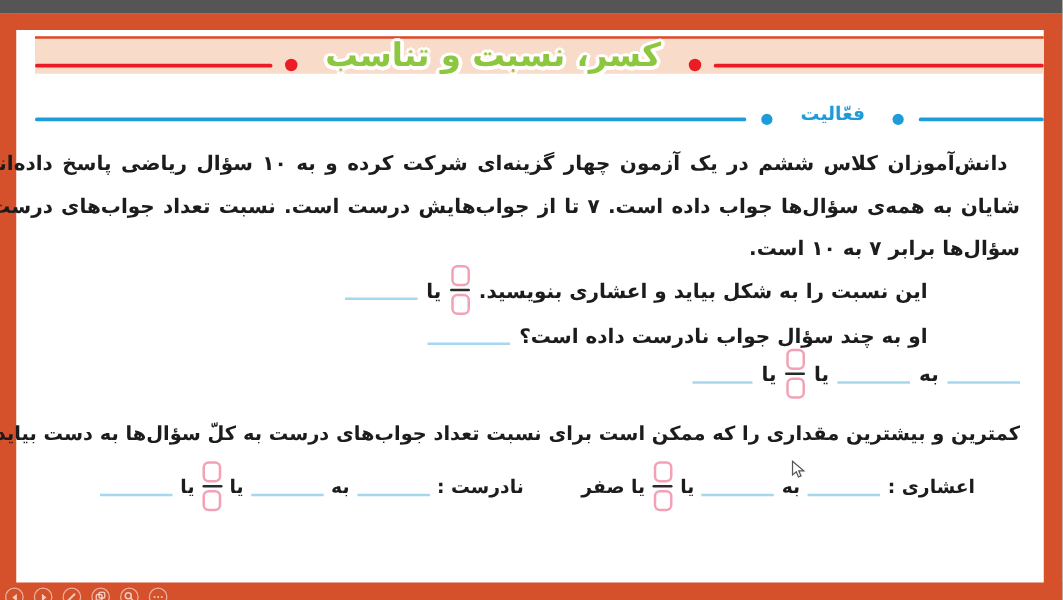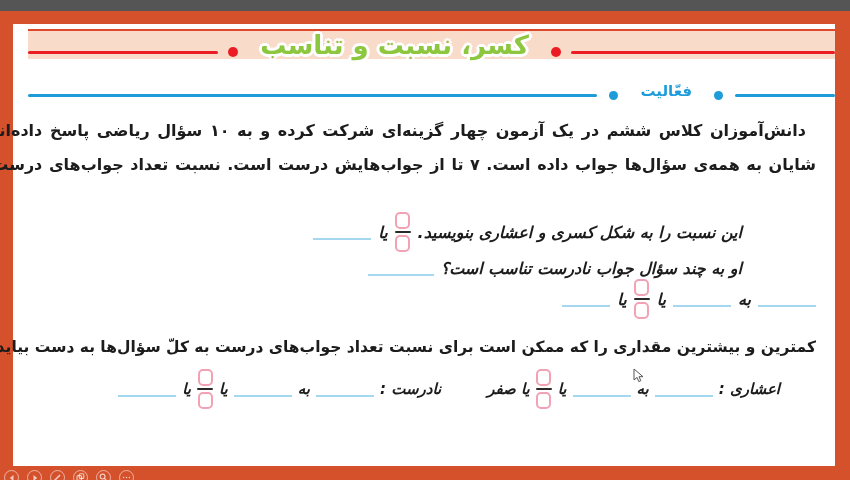--- a/index.html
+++ b/index.html
@@ -37,21 +37,21 @@
     display:flex; align-items:center; }
   .bline { height:3px; background:#1e9cd9; border-radius:2px; }
   .bline.l { flex-grow:1; } .bline.r { width:100px; flex:none; }
   .bdot { width:9px; height:9px; border-radius:50%; background:#1e9cd9; margin:0 12px; flex:none; }
   .section-title { font-size:15px; font-weight:bold; color:#1e9cd9; line-height:1;
     padding:0 10px; transform:translateY(-4px); white-space:nowrap; direction:rtl; }
 
   
   .row { position:absolute; direction:rtl; display:flex; align-items:center;
     white-space:nowrap; color:#1c1c1c; font-weight:bold; font-size:16px; gap:7px; }
-  .row .w { flex:none;font-style:italic; }
+  .row .w { flex:none; }
   .blank { width:58px; height:15px; border-bottom:2px solid #a5d7ee; flex:none; }
   .frac { display:inline-flex; flex-direction:column; align-items:center; gap:2px; flex:none; }
   .frac-cell { width:15px; height:17px; border:2px solid #f2a2b4; border-radius:5px; background:#fff; }
   .frac-line { width:16px; height:2px; background:#2a2a2a; border-radius:1px; }
 
   #p1 { top:110px; right:44px; word-spacing:2px; }
   #p2 { top:144px; right:34px; word-spacing:1px; }
   #p3 { top:178px; right:34px; }
   #q1 { top:201px; right:108px; }
   #q2 { top:248px; right:108px; }
@@ -95,34 +95,35 @@
     <div class="bdot"></div>
     <div class="section-title">فعّالیت</div>
     <div class="bdot"></div>
     <div class="bline r"></div>
   </div>
 
   <div class="row" id="p1">دانش‌آموزان کلاس ششم در یک آزمون چهار گزینه‌ای شرکت کرده و به ۱۰ سؤال ریاضی پاسخ داده‌اند.</div>
 
   <div class="row" id="p2">شایان به همه‌ی سؤال‌ها جواب داده است. ۷ تا از جواب‌هایش درست است. نسبت تعداد جواب‌های درست او به کلّ</div>
 
+  <div class="row" id="p3">سؤال‌ها برابر ۷ به ۱۰ است.</div>
 
   <div class="row" id="q1">
-    <span class="w">این نسبت را به شکل کسری و اعشاری بنویسید.</span>
+    <span class="w">این نسبت را به شکل بیاید و اعشاری بنویسید.</span>
     <span class="frac">
       <span class="frac-cell"></span>
       <span class="frac-line"></span>
       <span class="frac-cell"></span>
     </span>
     <span class="w">یا</span>
     <span class="blank"></span>
   </div>
 
   <div class="row" id="q2">
-    <span class="w">او به چند سؤال جواب نادرست تناسب است؟</span>
+    <span class="w">او به چند سؤال جواب نادرست داده است؟</span>
     <span class="blank" style="width:66px"></span>
   </div>
 
   <div class="row" id="q3">
     <span class="blank"></span>
     <span class="w">به</span>
     <span class="blank"></span>
     <span class="w">یا</span>
     <span class="frac">
       <span class="frac-cell"></span>

